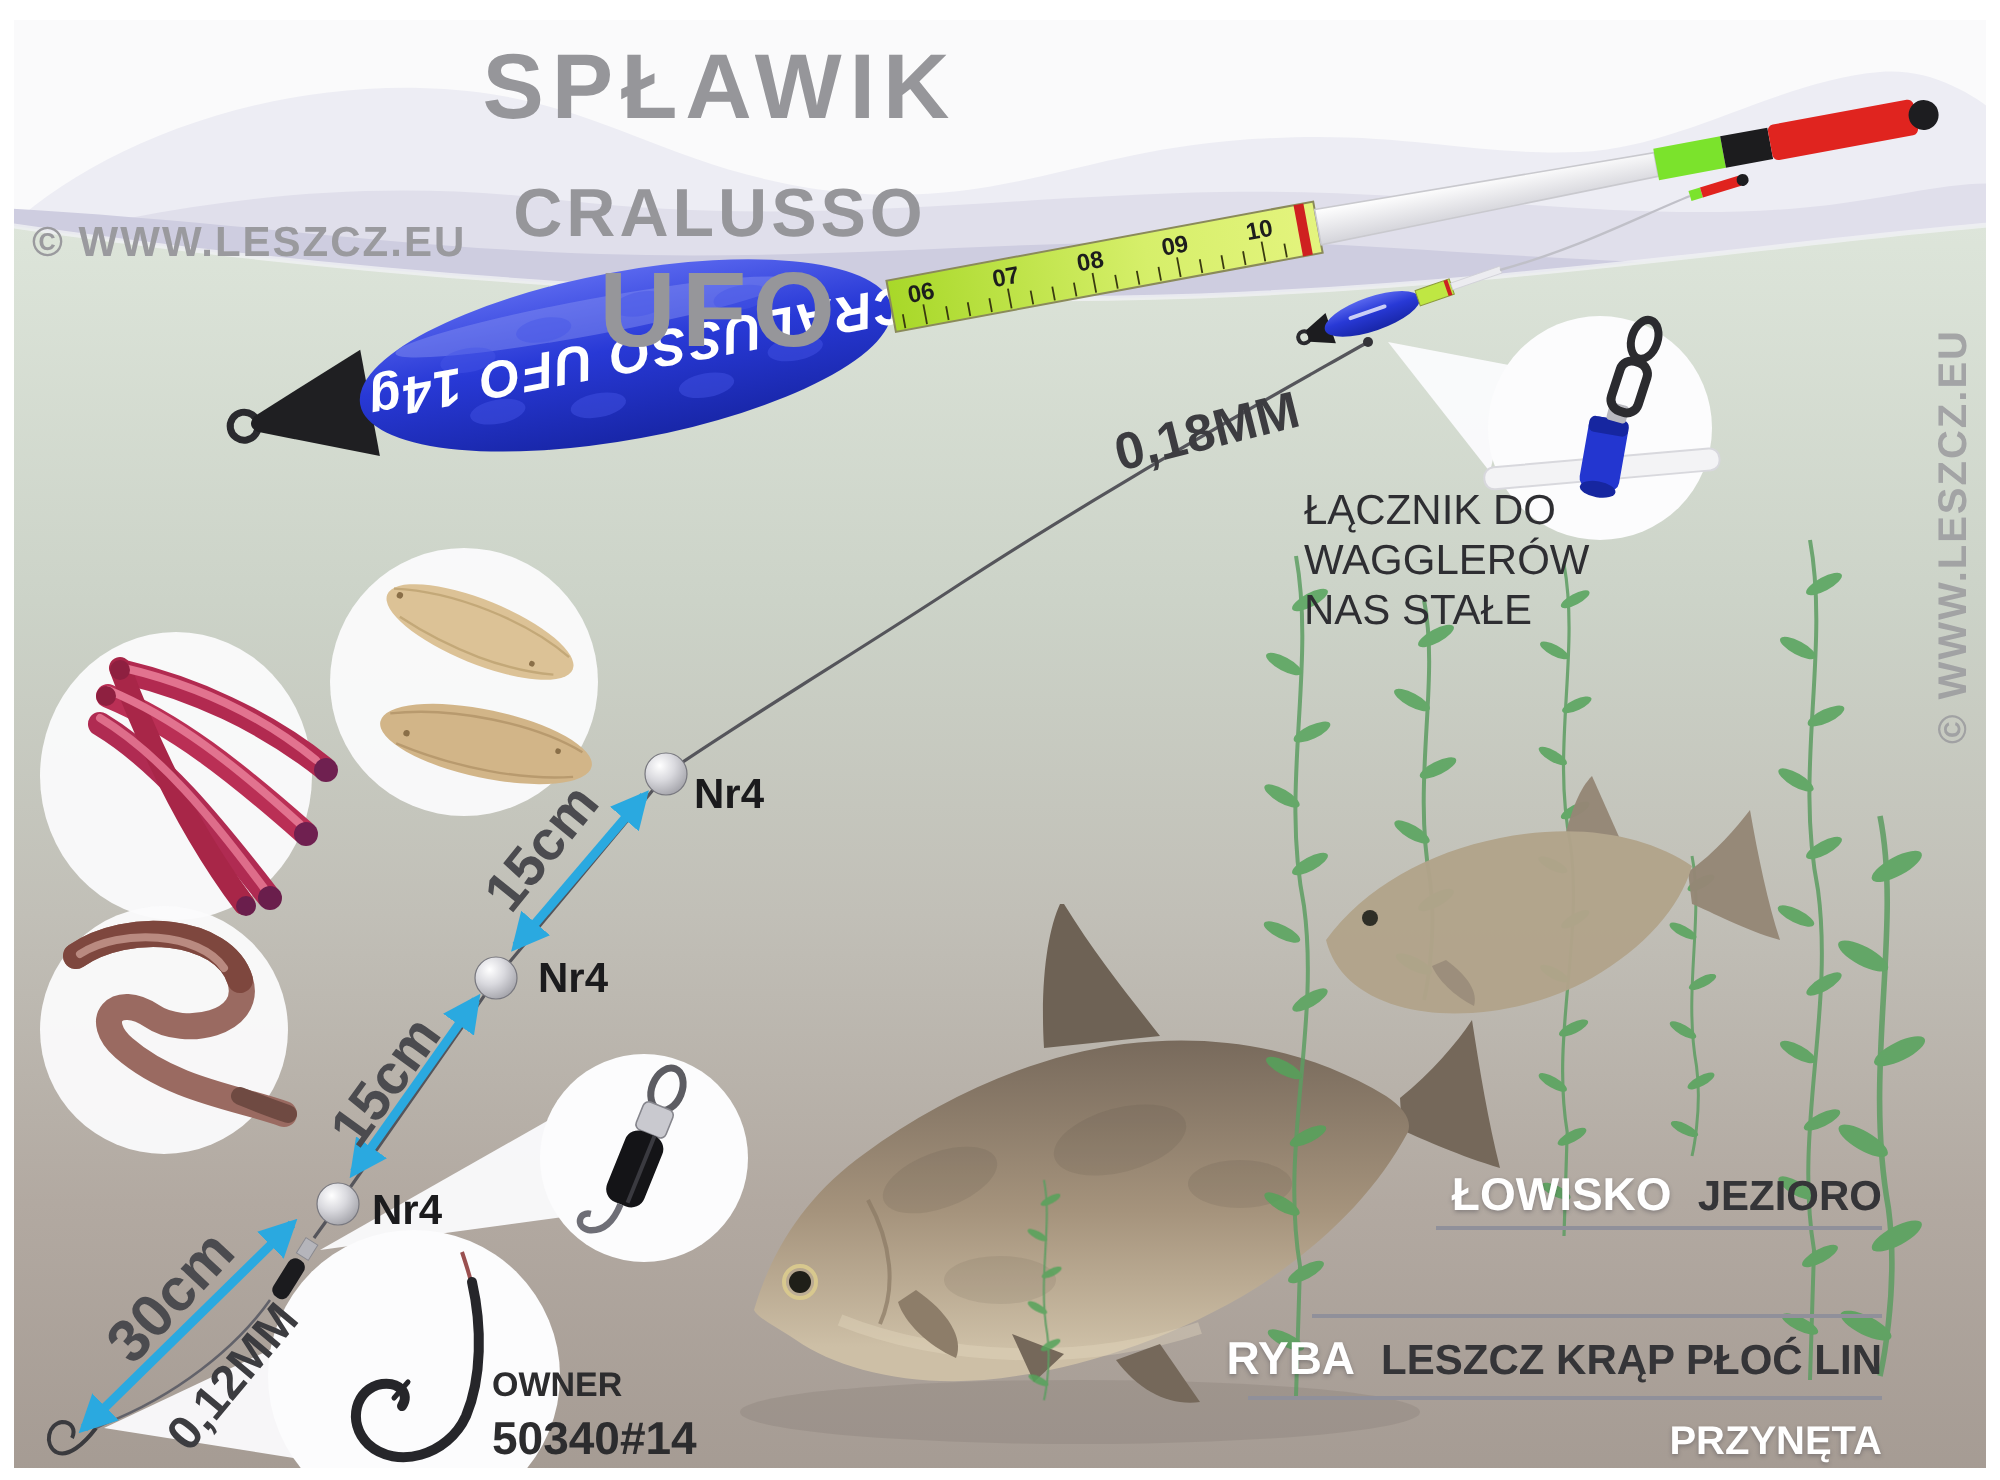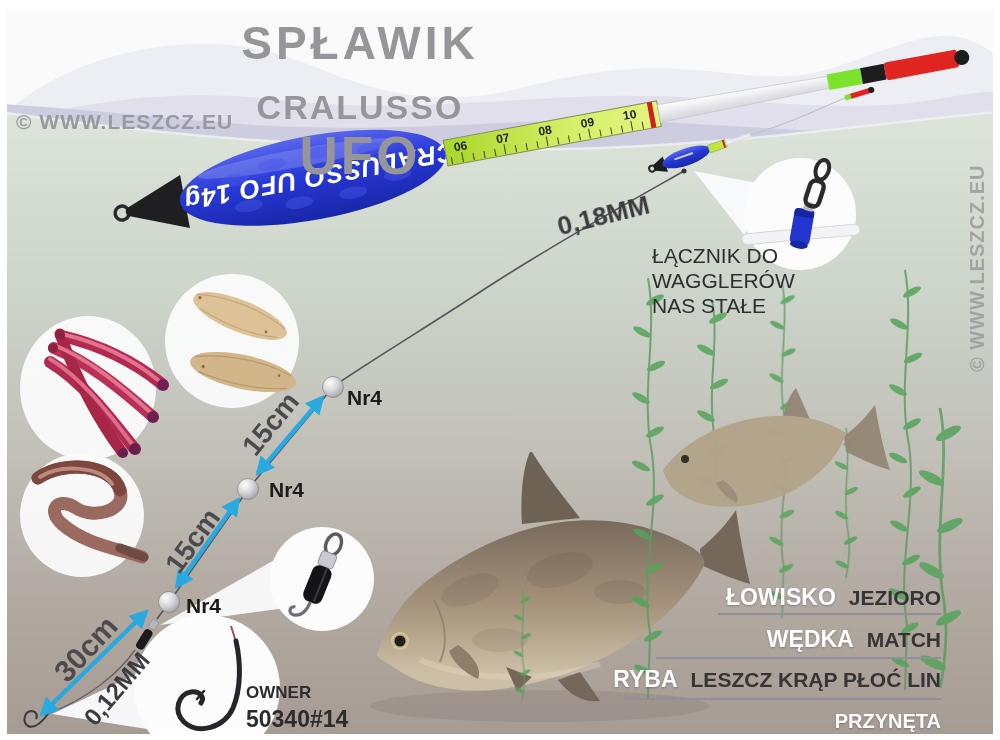--- a/index.html
+++ b/index.html
@@ -359,24 +359,20 @@
 <div class="lbl dia" style="left:62px;top:675px;width:110px;text-align:center;font-size:24px;transform:rotate(-50deg);">0,12MM</div>
 
 <div class="lbl" style="left:246px;top:683px;font-size:17px;font-weight:600;color:#2c2c2e;">OWNER</div>
 <div class="lbl" style="left:246px;top:706px;font-size:23px;font-weight:600;color:#2c2c2e;">50340#14</div>
 
 <div class="info-row" style="top:584px;">
   <span class="info-label">ŁOWISKO</span>
   <span class="info-value">JEZIORO</span>
 </div>
 <div class="sep" style="left:718px;top:613px;width:223px;"></div>
-<div class="info-row" style="top:626px;">
-  <span class="info-label">WĘDKA</span>
-  <span class="info-value">MATCH</span>
-</div>
 <div class="sep" style="left:656px;top:657px;width:285px;"></div>
 <div class="info-row" style="top:666px;margin-left:17px;">
   <span class="info-label">RYBA</span>
   <span class="info-value">LESZCZ KRĄP PŁOĆ LIN</span>
 </div>
 <div class="sep" style="left:624px;top:698px;width:317px;"></div>
 <div class="info-row small" style="top:710px;">
   <span class="info-label">PRZYNĘTA</span>
 </div>
 

